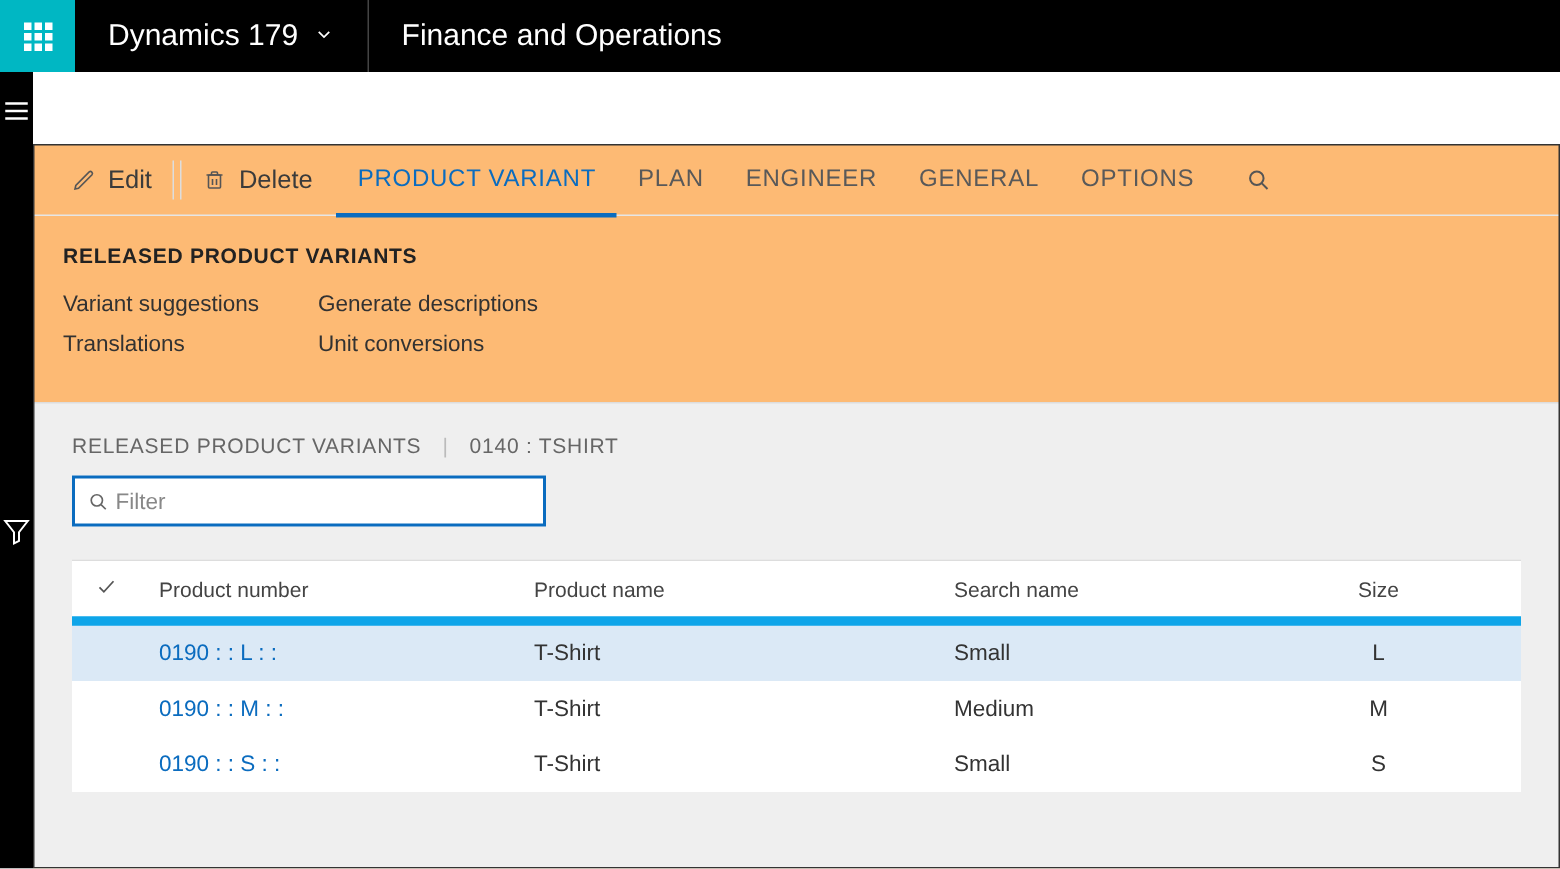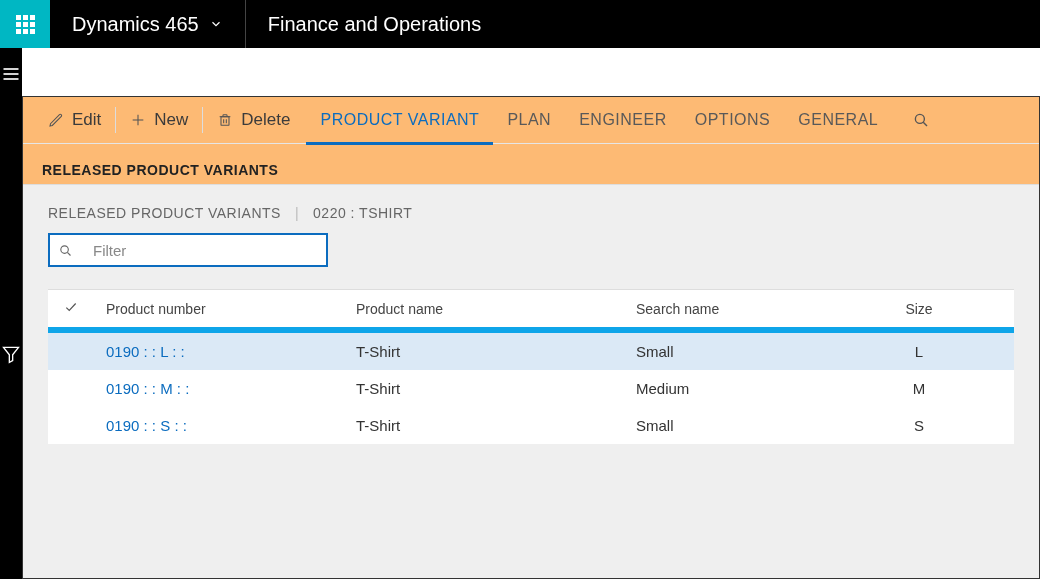--- a/index.html
+++ b/index.html
@@ -38,21 +38,21 @@
   
   .sectionhead { padding: 18px 20px 6px 20px; }
   .sectionhead .title { font-size: 14px; font-weight: 700; letter-spacing: .5px; color: #222; text-transform: uppercase; }
   .sublinks { display: grid; grid-template-columns: 160px 200px; row-gap: 10px; column-gap: 10px; padding: 10px 20px 30px 20px; font-size: 15px; color:#323232; }
   .sublinks span { cursor: default; }
   
   .greyarea { background:#efefef; padding: 20px 26px 0 26px; flex:1 1 auto; border-top:1px solid #ddd; }
   .context-row { display:flex; align-items:center; gap: 14px; font-size: 14px; color:#666; letter-spacing:.5px; margin-bottom: 12px; }
   .context-row .ctxtitle { text-transform: uppercase; }
   .context-row .bar { color:#bbb; }
-  .filterwrap { display:inline-flex; align-items:center; border: 2px solid #0b6cbf; height: 34px; width: 280px; background:#fff; padding: 0 8px; gap:20px; }
+  .filterwrap { display:inline-flex; align-items:center; border: 2px solid #0b6cbf; height: 34px; width: 316px; background:#fff; padding: 0 8px; gap:4px; }
   .filterwrap svg { width:15px; height:15px; stroke:#666; }
   .filterwrap input { border:none; outline:none; font-size:15px; flex:1; color:#333; background:transparent; }
   .filterwrap input::placeholder { color:#888; font-style: normal; }
   
   .tablewrap { margin-top: 22px; background:#fff; border-top:1px solid #ddd; }
   table { width:100%; border-collapse: collapse; table-layout: fixed; }
   thead th { text-align:left; font-weight:400; font-size:14px; color:#444; padding: 10px 12px; border-bottom:6px solid #0ea5e9; }
   th.checkcol, td.checkcol { width:46px; text-align:center; }
   th.c1, td.c1 { width: 250px; }
   th.c2, td.c2 { width: 280px; }
@@ -75,21 +75,21 @@
         <span></span>
         <span></span>
         <span></span>
         <span></span>
         <span></span>
         <span></span>
         <span></span>
     </div>
   </div>
   <div class="topbar-label">
-    <span>Dynamics 465</span>
+    <span>Dynamics 179</span>
     <span class="chev-down">
       <svg viewBox="0 0 24 24" fill="none" stroke="#fff" stroke-width="2">
           <polyline points="6 9 12 15 18 9"></polyline>
         </svg>
     </span>
   </div>
   <div class="topbar-sep"></div>
   <div class="topbar-label">
     <span>Finance and Operations</span>
   </div>
@@ -114,62 +114,61 @@
 
   <div class="main">
     <div class="actionpane">
       <div class="apbtn">
         <svg viewBox="0 0 24 24" fill="none" stroke="#555" stroke-width="1.6">
             <path d="M3 21l3.5-.8L20 6.7a2 2 0 0 0-2.8-2.8L3.8 17.5 3 21z"></path>
           </svg>
         <span>Edit</span>
       </div>
       <div class="ap-div"></div>
-      <div class="apbtn">
-        <svg viewBox="0 0 24 24" fill="none" stroke="#555" stroke-width="1.6">
-            <line x1="12" y1="4" x2="12" y2="20"></line>
-            <line x1="4" y1="12" x2="20" y2="12"></line>
-          </svg>
-        <span>New</span>
-      </div>
       <div class="ap-div"></div>
       <div class="apbtn">
         <svg viewBox="0 0 24 24" fill="none" stroke="#555" stroke-width="1.6">
             <rect x="6" y="7" width="12" height="13" rx="1"></rect>
             <line x1="4" y1="7" x2="20" y2="7"></line>
             <line x1="10" y1="11" x2="10" y2="17"></line>
             <line x1="14" y1="11" x2="14" y2="17"></line>
             <path d="M9 7V5a1 1 0 0 1 1-1h4a1 1 0 0 1 1 1v2"></path>
           </svg>
         <span>Delete</span>
       </div>
       <div class="ap-tabs">
         <div class="ap-tab active">PRODUCT VARIANT</div>
         <div class="ap-tab">PLAN</div>
         <div class="ap-tab">ENGINEER</div>
+        <div class="ap-tab">GENERAL</div>
         <div class="ap-tab">OPTIONS</div>
-        <div class="ap-tab">GENERAL</div>
       </div>
       <div class="ap-search">
         <svg viewBox="0 0 24 24" fill="none" stroke-width="1.8">
             <circle cx="10.5" cy="10.5" r="6"></circle>
             <line x1="20" y1="20" x2="15" y2="15"></line>
           </svg>
       </div>
     </div>
 
     <div class="sectionhead">
       <div class="title">RELEASED PRODUCT VARIANTS</div>
     </div>
+    <div class="sublinks">
+      <span>Variant suggestions</span>
+      <span>Generate descriptions</span>
+      <span>Translations</span>
+      <span>Unit conversions</span>
+    </div>
 
     <div class="greyarea">
       <div class="context-row">
         <span class="ctxtitle">RELEASED PRODUCT VARIANTS</span>
         <span class="bar">|</span>
-        <span>0220 : TSHIRT</span>
+        <span>0140 : TSHIRT</span>
       </div>
       <div class="filterwrap">
         <svg viewBox="0 0 24 24" fill="none" stroke-width="1.8">
             <circle cx="10.5" cy="10.5" r="6"></circle>
             <line x1="20" y1="20" x2="15" y2="15"></line>
           </svg>
         <input type="text" placeholder="Filter" style="">
       </div>
 
       <div class="tablewrap">

